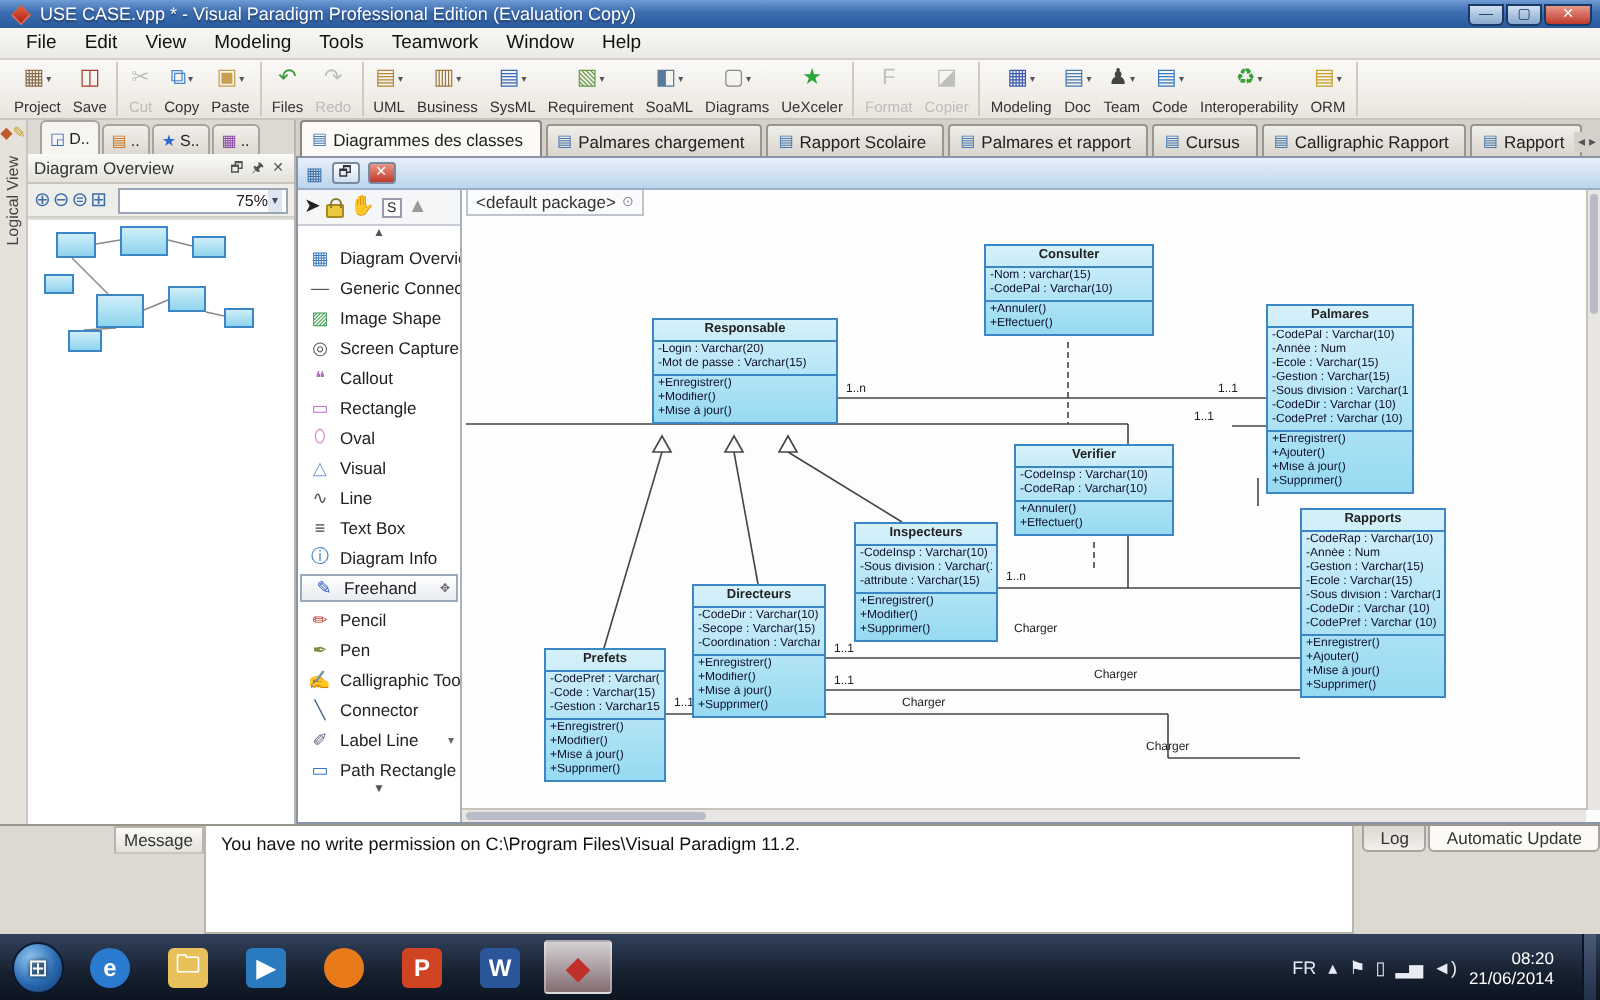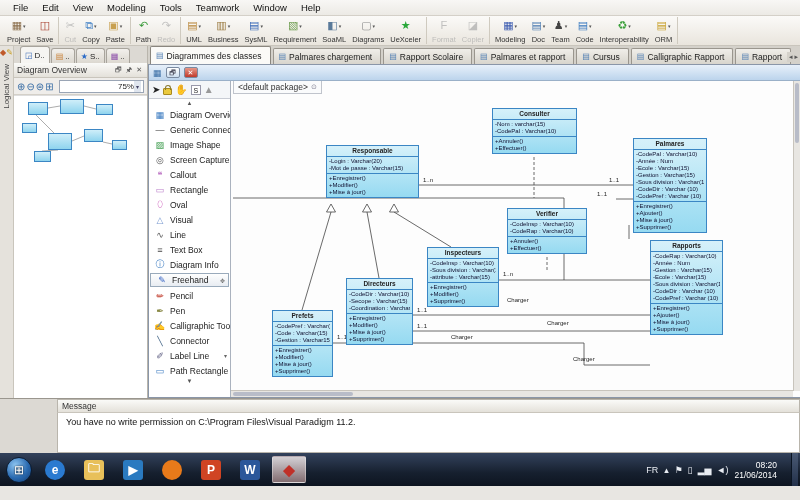--- a/index.html
+++ b/index.html
@@ -92,21 +92,21 @@
   .uml-sec { padding:1px 2px; }
   .uml-sec.attrs { border-bottom:1px solid #3b86c4; }
   .uml-row { font-size:6px; line-height:7px; white-space:nowrap; overflow:hidden; color:#101030; }
   .canvas > svg { position:absolute; left:0; top:0; z-index:5; }
   .vscroll { position:absolute; right:0; top:0; bottom:6px; width:7px; background:#e8e6e2; border-left:1px solid #c8c4bc; }
   .vscroll .vthumb { position:absolute; top:2px; left:1px; width:4px; height:60px; background:#b8bcc8; border-radius:2px; }
   .hscroll { position:absolute; left:0; right:7px; bottom:0; height:7px; background:#e8e6e2; border-top:1px solid #c8c4bc; }
   .hscroll .hthumb { position:absolute; left:2px; top:1px; height:4px; width:120px; background:#b8bcc8; border-radius:2px; }
 
   
-  .message-panel { flex:0 0 55px; background:#dcd9d3; border-top:1px solid #9a968e; display:flex; flex-direction:column; padding-left:57px; }
+  .message-panel { flex:0 0 55px; background:#dcd9d3; border-top:1px solid #9a968e; display:flex; flex-direction:row; padding-left:57px; }
   .msg-header { height:14px; background:linear-gradient(#fafaf8,#e4e1da); border:1px solid #b9b5ac; border-bottom:1px solid #c9c5bc; display:flex; align-items:center; padding:0 4px; font-size:8.5px; color:#333; }
   .msg-body { flex:1; background:#fff; border:1px solid #b9b5ac; border-top:none; font-size:9px; color:#111; padding:4px 8px; }
   .msg-tabs { height:16px; display:flex; align-items:flex-start; padding-left:4px; gap:1px; }
   .mtab { padding:1px 8px; font-size:8.5px; border:1px solid #a8a49c; border-top:none; background:linear-gradient(#dcd8d0,#f2f0ec); border-radius:0 0 3px 3px; color:#333; }
   .mtab.active { background:#fbfaf7; }
 
   
   .taskbar { flex:0 0 33px; background:linear-gradient(#33425c,#16202f 60%,#0d1420); display:flex; align-items:center; padding:0 2px; gap:6px; }
   .tk-start { width:26px; height:26px; border-radius:50%; background:radial-gradient(circle at 35% 30%, #8ec6f2, #2a6ab0 55%, #123a6e); border:1px solid #0a1a30; display:flex; align-items:center; justify-content:center; color:#fff; font-size:12px; text-shadow:0 0 2px #000; margin-left:4px; }
   .tk-btn { width:34px; height:27px; display:flex; align-items:center; justify-content:center; border-radius:2px; }
@@ -117,20 +117,29 @@
   .tray { display:flex; align-items:center; gap:6px; color:#e8ecf2; }
   .tray .tri { font-size:9px; }
   .tk-clock { text-align:right; color:#fff; font-size:8.5px; line-height:10px; padding-right:6px; }
   .tk-showdesk { width:7px; align-self:stretch; background:linear-gradient(#4a5a74,#22304a); border-left:1px solid #0a1422; margin-left:2px; }
 </style>
 </head>
 <body>
 
 <div class="screen">
 
+  <div class="titlebar">
+    <div class="tb-appicon"></div>
+    <div class="tb-title">USE CASE.vpp * - Visual Paradigm Professional Edition (Evaluation Copy)</div>
+    <div class="winbtns">
+      <div class="wb">—</div>
+      <div class="wb">▢</div>
+      <div class="wb close">✕</div>
+    </div>
+  </div>
 
   <div class="menubar" id="menubar">
       <div class="menu-item">File</div>
       <div class="menu-item">Edit</div>
       <div class="menu-item">View</div>
       <div class="menu-item">Modeling</div>
       <div class="menu-item">Tools</div>
       <div class="menu-item">Teamwork</div>
       <div class="menu-item">Window</div>
       <div class="menu-item">Help</div>
@@ -172,21 +181,21 @@
             <span class="tb-dd">▾</span>
           </div>
           <div class="tb-lab">Paste</div>
         </div>
       </div>
       <div class="tb-group">
         <div class="tb-btn">
           <div class="tb-row">
             <span class="tb-ic" style="color: rgb(58, 154, 58);">↶</span>
           </div>
-          <div class="tb-lab">Path</div>
+          <div class="tb-lab">Files</div>
         </div>
         <div class="tb-btn dis">
           <div class="tb-row">
             <span class="tb-ic" style="color: rgb(170, 170, 170);">↷</span>
           </div>
           <div class="tb-lab">Redo</div>
         </div>
       </div>
       <div class="tb-group">
         <div class="tb-btn">
@@ -659,20 +668,24 @@
               </div>
             </div>
         </div>
       </div>
     </div>
   </div>
 
   <div class="message-panel">
     <div class="msg-header">Message</div>
     <div class="msg-body">You have no write permission on C:\Program Files\Visual Paradigm 11.2.</div>
+    <div class="msg-tabs">
+      <div class="mtab">Log</div>
+      <div class="mtab active">Automatic Update</div>
+    </div>
   </div>
 
   <div class="taskbar">
     <div class="tk-start">
         <span>⊞</span>
       </div>
     <div id="tk-apps" style="display:flex;gap:5px;">
         <div class="tk-btn">
           <span class="tk-ic round" style="background: rgb(42, 122, 208);">e</span>
         </div>

